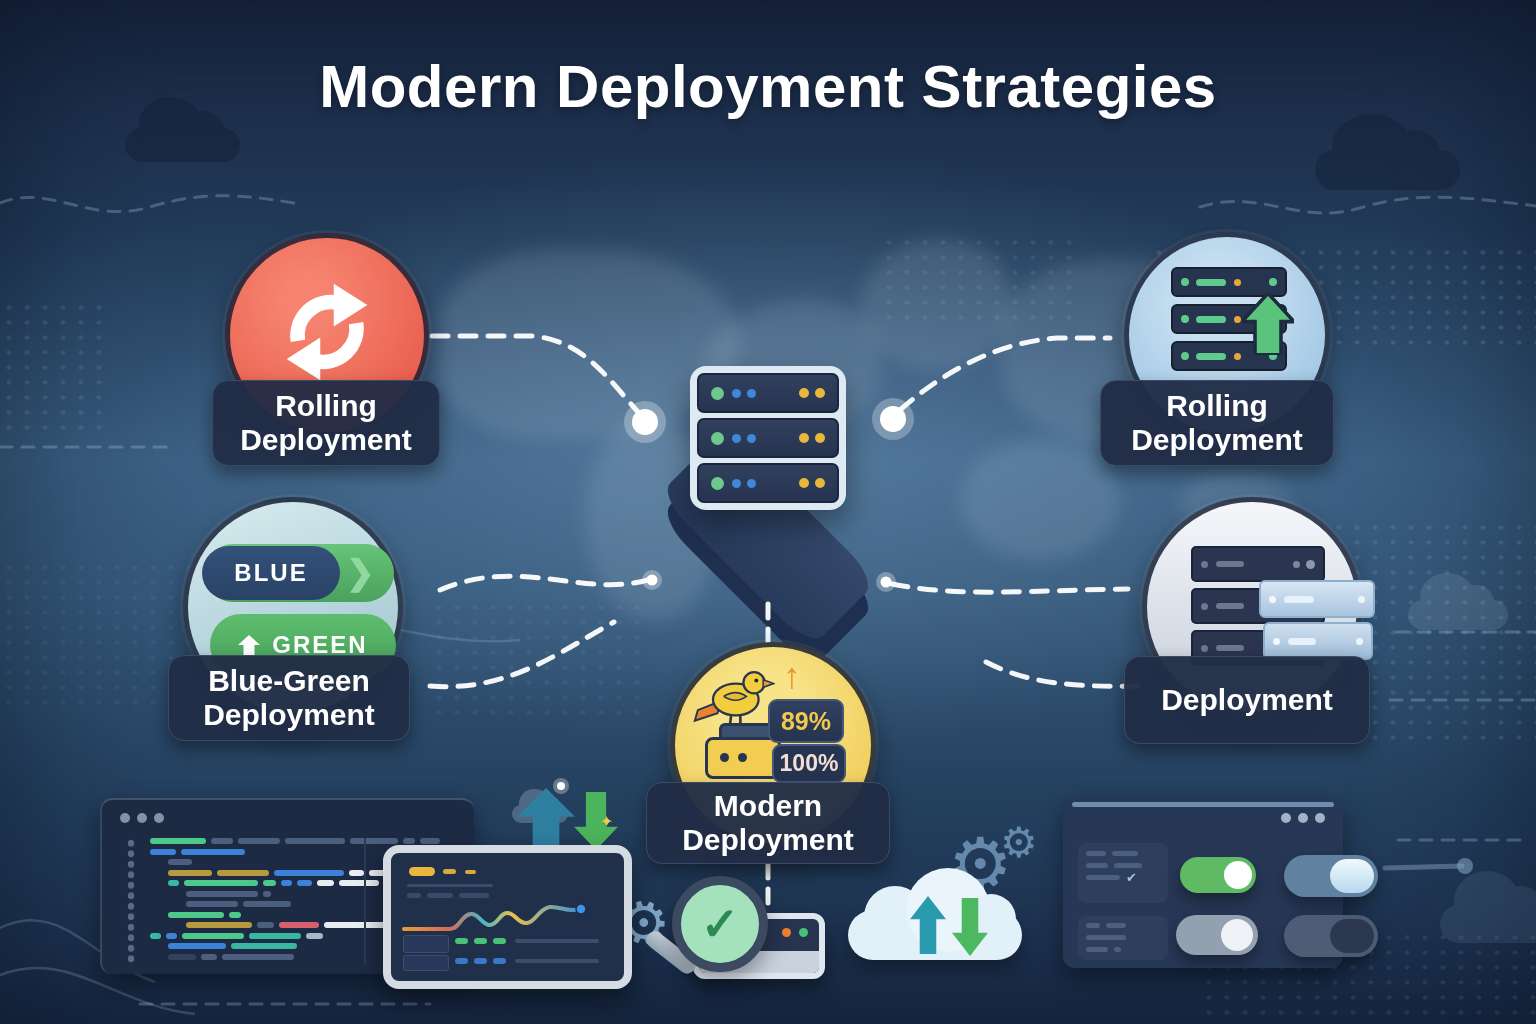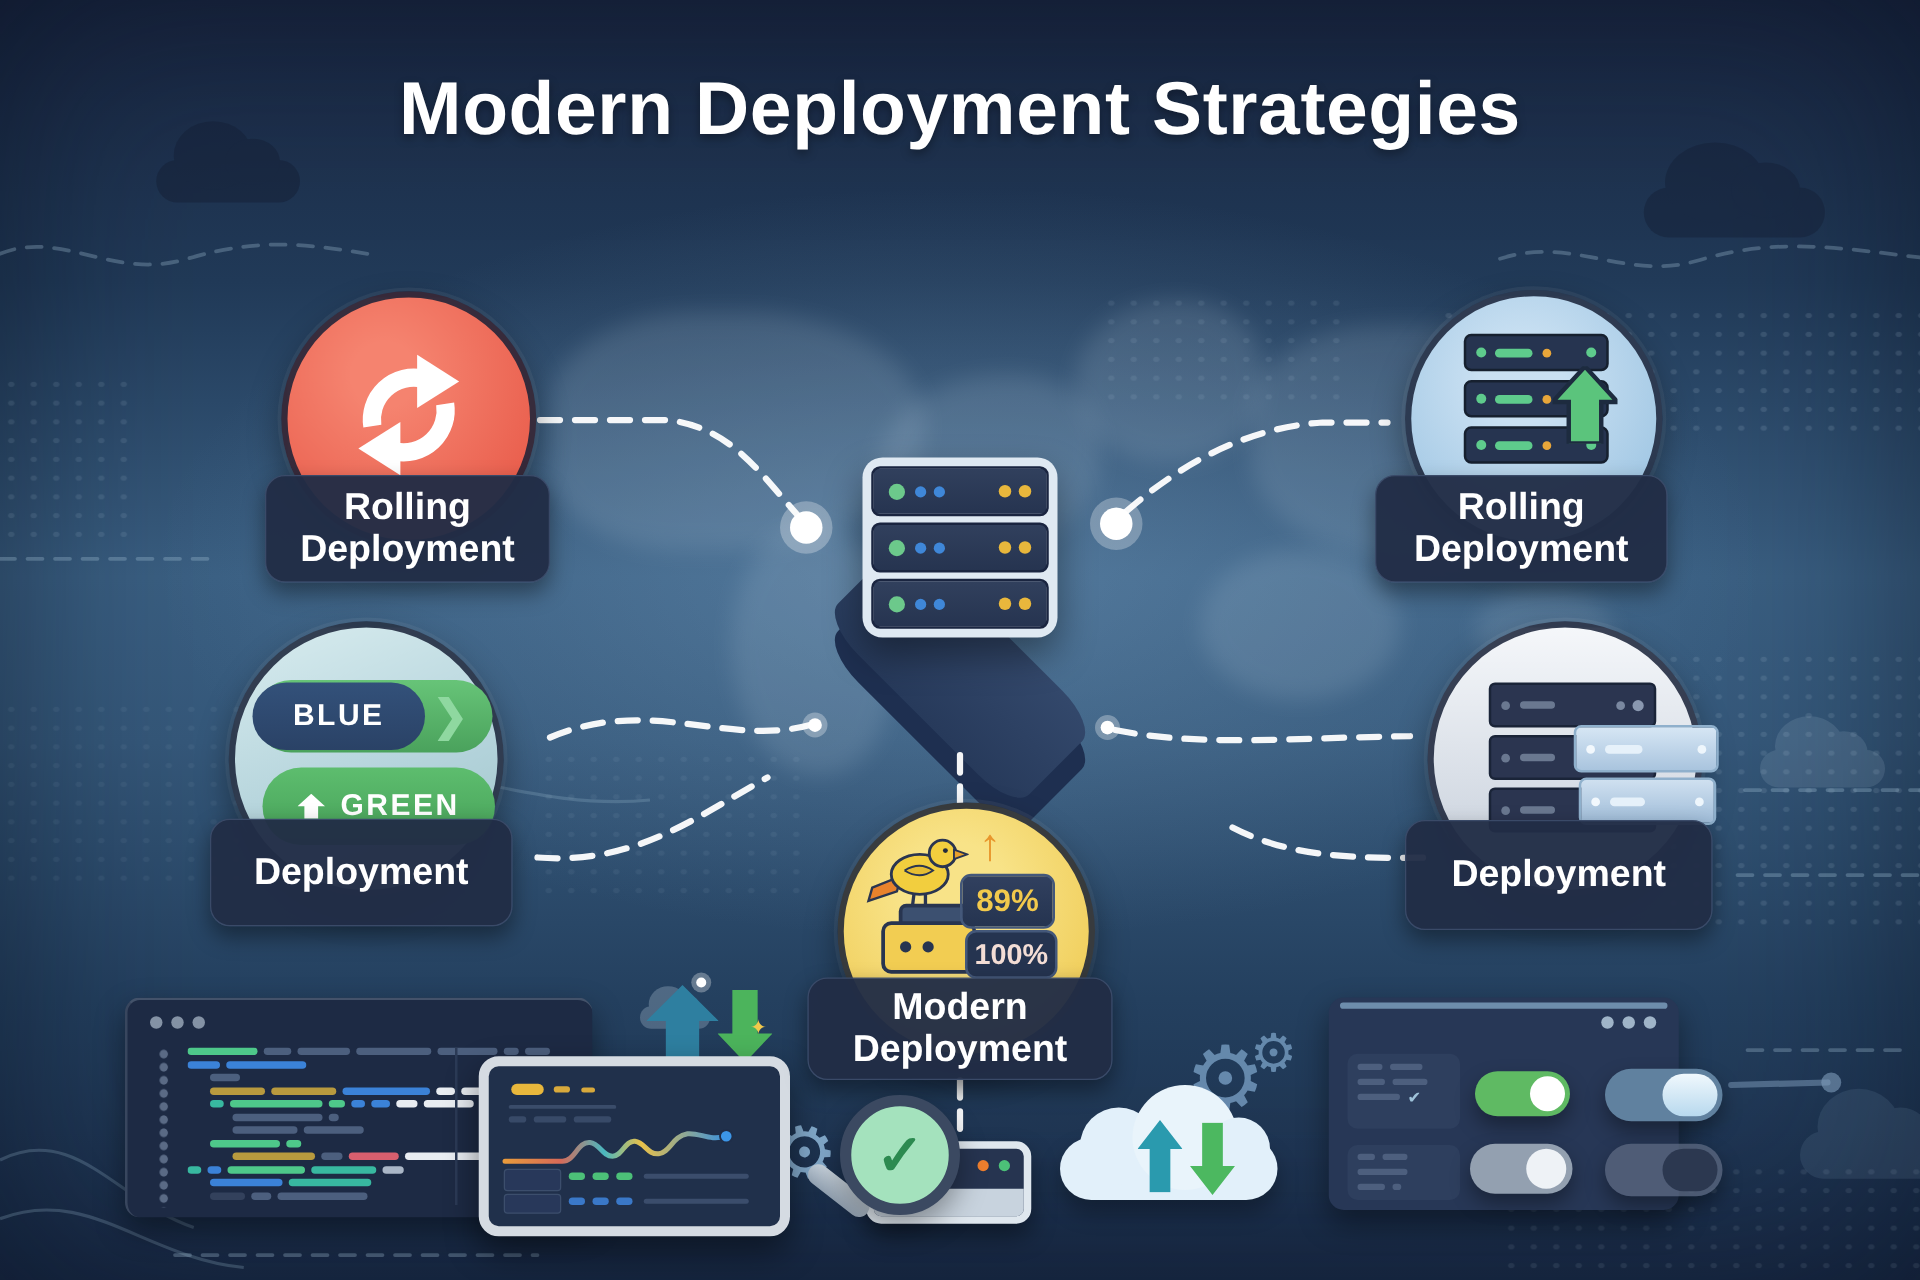--- a/index.html
+++ b/index.html
@@ -207,20 +207,21 @@
       <span>BLUE</span>
     </div>
     <div class="pill" style="left:22px;top:112px;width:186px;height:62px;background:linear-gradient(180deg,#5dbd6e,#46a058);font-size:24px;letter-spacing:2px;z-index:3;">
       <svg width="22" height="20" viewBox="0 0 44 40" style="margin-right:12px;">
         <polygon points="22,0 44,20 33,20 33,40 11,40 11,20 0,20" fill="#ffffff"></polygon>
       </svg>
       <span>GREEN</span>
     </div>
   </div>
   <div class="abs label-box" style="left:168px;top:655px;width:240px;height:84px;">
+    <span>Blue-Green</span>
     <span>Deployment</span>
   </div>
 
   <div class="abs node-circle" style="left:1142px;top:497px;width:210px;height:210px;background:linear-gradient(180deg,#f5f7fa 0%,#c4cdd9 100%);">
     <div class="mini-bar" style="left:44px;top:44px;width:114px;height:32px;background:#2b3550;border:2px solid #1a2438;border-radius:5px;">
       <span class="dot" style="width:7px;height:7px;background:#6a7890;"></span>
       <span style="width:28px;height:6px;border-radius:3px;background:#6a7890;margin-left:8px;"></span>
       <span style="flex:1"></span>
       <span class="dot" style="width:7px;height:7px;background:#7a88a0;"></span>
       <span class="dot" style="width:9px;height:9px;background:#8a98b0;margin-left:6px;"></span>

